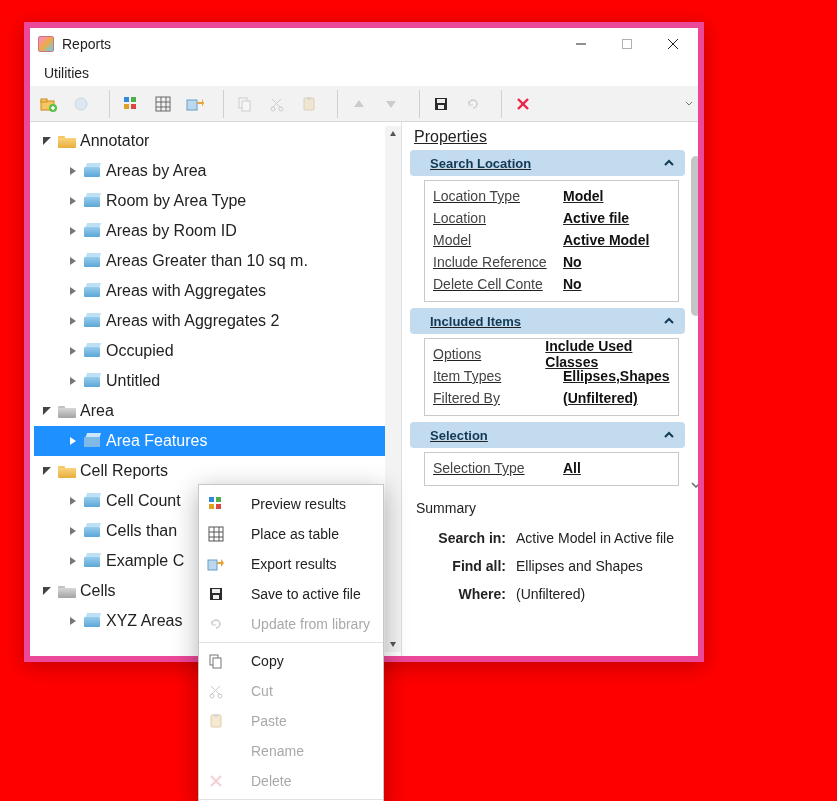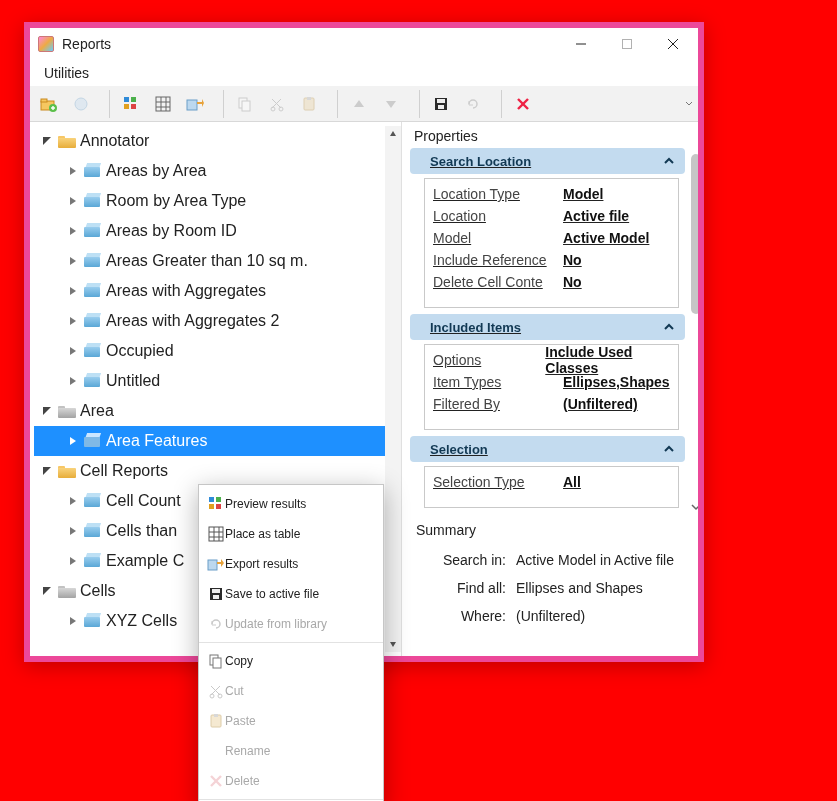--- a/index.html
+++ b/index.html
@@ -164,68 +164,68 @@
   .props-vscroll {
     width: 14px; background:#f3f3f3;
     border-radius: 7px;
     position: relative;
     min-height: 340px;
   }
   .props-vscroll .thumb {
     position:absolute; left:2px; top:6px; width:10px; height:160px;
     background:#c6c6c6; border-radius:5px;
   }
-  .props-title { font-size:14px; margin: 2px 0 4px 4px; }
+  .props-title { font-size:16px; margin: 2px 0 4px 4px; text-decoration: underline; }
   .accordion {
     margin-bottom: 6px;
     text-decoration: underline;
   }
   .acc-head {
     background: #c3dbef;
     border-radius: 4px;
     height: 26px;
     display:flex; align-items:center;
     padding: 0 10px 0 20px;
     font-weight: 600;
     color:#123954;
   }
   .acc-head .chev { margin-left:auto; color:#123954; }
   .acc-body {
     border: 1px solid #c9c9c9;
     margin: 4px 6px 0 14px;
-    padding: 4px 8px 14px 8px;
+    padding: 4px 8px 6px 8px;
   }
   .prop-row { display:flex; height:22px; align-items:center; font-size:14px;}
   .prop-row .pk { width: 130px; color:#444; }
   .prop-row .pv { font-weight:600; color:#111; }
 
   
   .summary { margin-top: 8px; padding-left: 6px }
   .summary-title { font-size:14px; margin-bottom:8px; }
   .sum-row { display:flex; height:28px; align-items:center; font-size:14px;}
-  .sum-row .sk { width: 90px; text-align:right; font-weight:400; margin-right:10px;}
+  .sum-row .sk { width: 90px; text-align:right; font-weight:700; margin-right:10px;}
   .sum-row .sv { }
 
   
   .context-menu {
     position: absolute;
     left: 174px; top: 460px;
     width: 186px;
     background: #fff;
     border: 1px solid #c6c6c6;
     box-shadow: 0 6px 24px rgba(0,0,0,0.3);
     padding: 4px 0;
     z-index: 50;
   }
   .cm-row {
     height: 30px;
     display:flex; align-items:center;
     padding: 0 12px 0 8px;
-    gap: 0;
-    font-size: 12px;
+    gap: 26px;
+    font-size: 14px;
   }
   .cm-row.dis { color:#a9a9a9; }
   .cm-row .cm-icon { width:18px; height:18px; display:flex; align-items:center; justify-content:center; flex:none; }
   .cm-row.dis .cm-icon { opacity:0.45; }
   .cm-sep { height:1px; background:#e2e2e2; margin: 3px 0; }
 
   
   svg { display:block; }
 </style>
 </head>
@@ -569,21 +569,21 @@
             <span class="indent" style="width:32px"></span>
             <span class="expander">
               <svg width="8" height="8">
                 <path d="M1 0 L7 4 L1 8 Z" fill="#777"></path>
               </svg>
             </span>
             <span class="box-icon">
               <span class="top"></span>
               <span class="side"></span>
             </span>
-            <span class="label">XYZ Cells</span>
+            <span class="label">XYZ Areas</span>
           </div>
 
       </div>
       <div class="tree-vscroll">
         <div class="arrow-up">
             <svg width="8" height="8">
               <path d="M4 1 L7 6 L1 6 Z" fill="#555"></path>
             </svg>
           </div>
         <div class="arrow-down">

